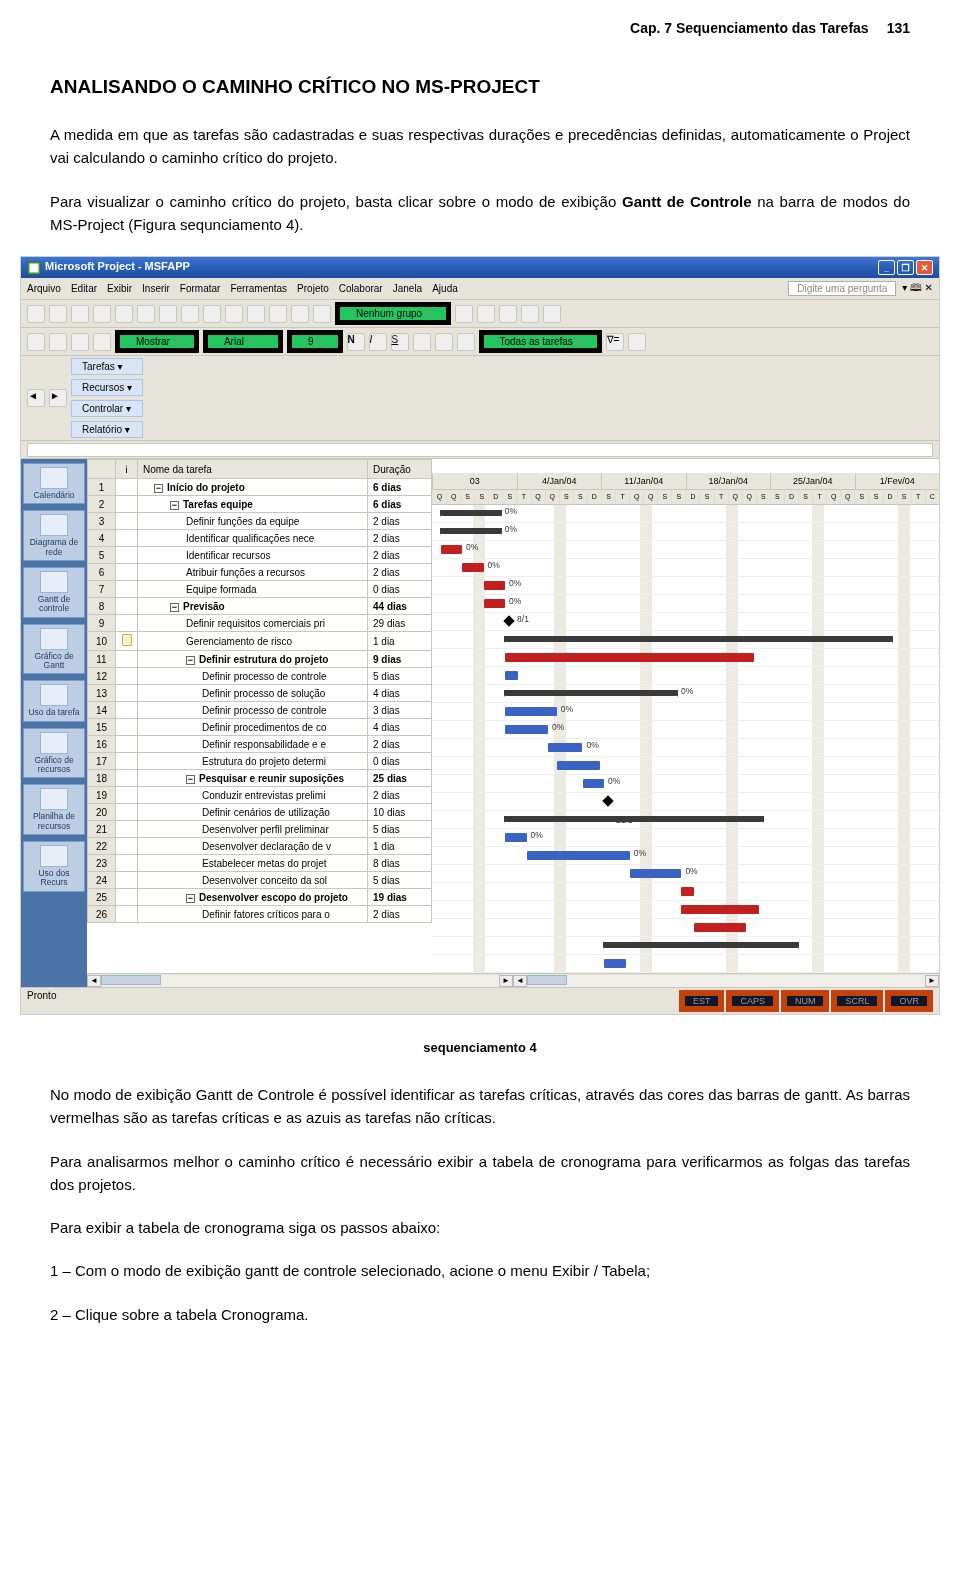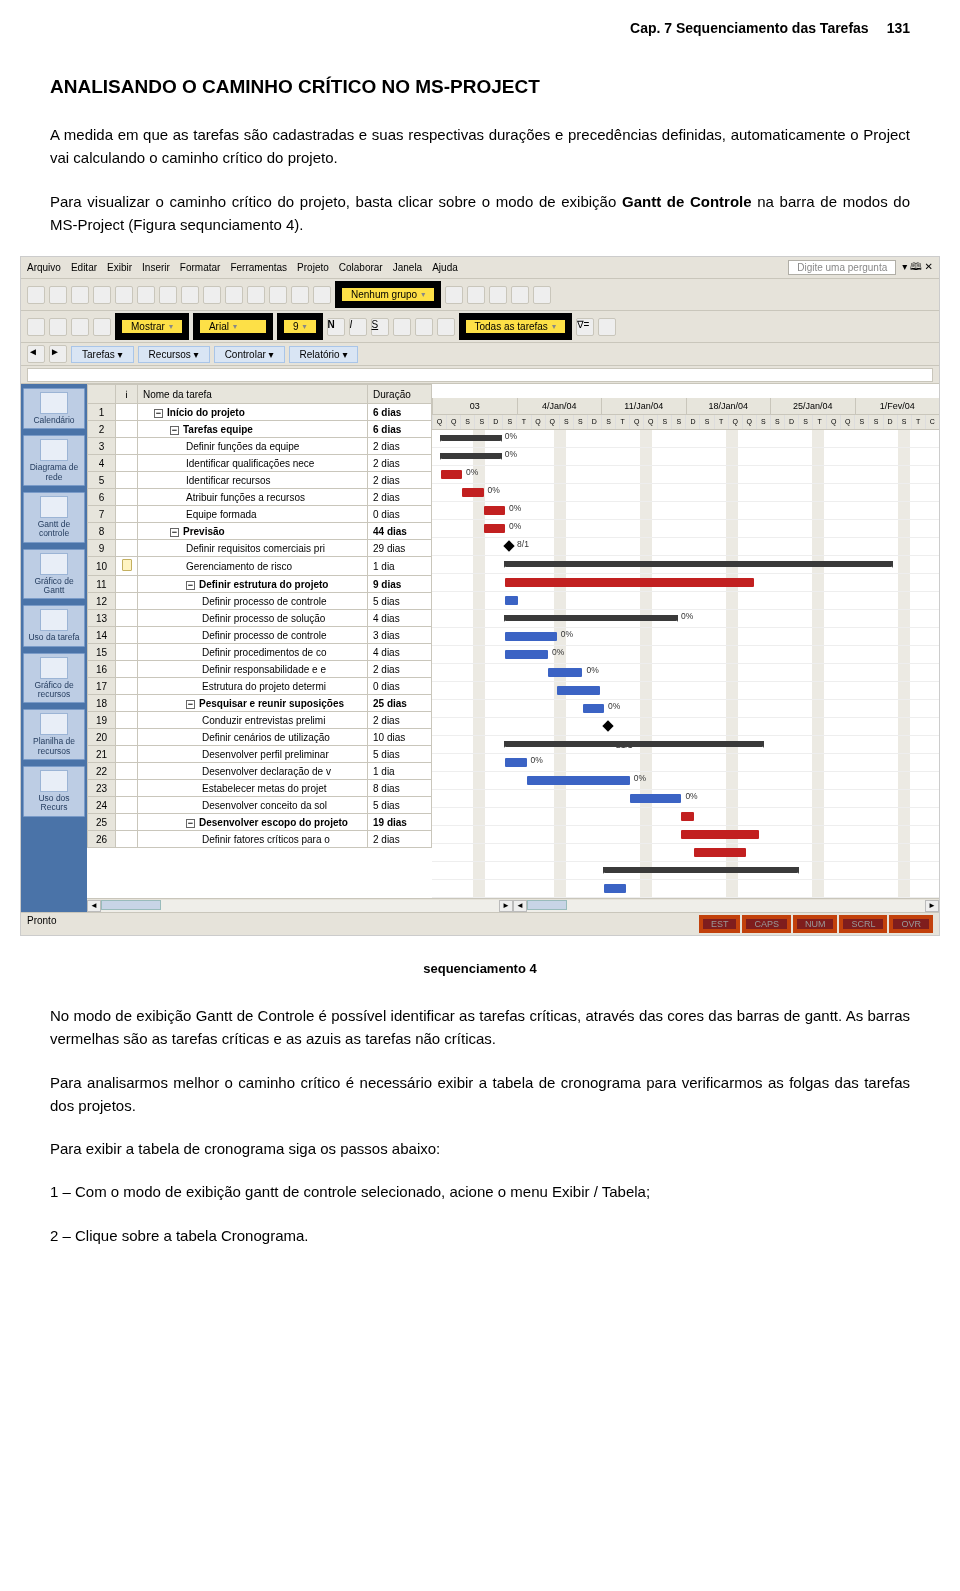--- a/index.html
+++ b/index.html
@@ -22,21 +22,21 @@
   .ss-titlebar { background: linear-gradient(#3b78d6,#2a5db5,#1c4da1); color:#fff; padding:3px 6px; display:flex; justify-content:space-between; align-items:center; font-size:11px; font-weight:bold;}
   .ss-titlebar .winbtns { display:flex; gap:2px; }
   .ss-titlebar .winbtn { width:17px; height:15px; border:1px solid #fff; border-radius:2px; display:flex; align-items:center; justify-content:center; font-size:9px; cursor:default;}
   .ss-titlebar .closebtn { background:#e35b3a; }
   .ss-menubar { background:#e6e3da; padding:2px 6px; display:flex; justify-content:space-between; align-items:center; border-bottom:1px solid #c9c6bb;}
   .ss-menubar .menus span { margin-right:10px; text-decoration:underline; text-decoration-color:transparent; }
   .ss-menubar .menus span::first-letter { text-decoration:underline; }
   .ss-menubar .askbox { border:1px solid #b0aea6; background:#fff; padding:1px 8px; color:#888; font-size:10px; }
   .ss-toolbar { background:#e6e3da; padding:2px 6px; display:flex; align-items:center; gap:4px; border-bottom:1px solid #c9c6bb; flex-wrap:wrap;}
   .tbtn { width:18px; height:18px; border:1px solid #c9c6bb; background:#eee; border-radius:2px;}
-  .tsel { border:7px solid #000000; background:#fde047; padding:1px 9px; font-size:10px; display:inline-flex; align-items:center; gap:4px;}
+  .tsel { border:5px solid #000000; background:#22c55e; padding:1px 16px; font-size:10px; display:inline-flex; align-items:center; gap:4px;}
   .tsel::after{content:"▾"; color:#888; font-size:8px;}
   .ss-toolbar2 { background:#e6e3da; padding:2px 6px; display:flex; align-items:center; gap:4px; border-bottom:1px solid #c9c6bb;}
   .ss-body { display:flex; background:#fff; }
   .ss-viewbar { width:66px; background:#4a73a8; display:flex; flex-direction:column; padding:4px 2px; gap:6px;}
   .viewbtn { background:#bdcde4; border:1px solid #7a9bc8; padding:3px 2px; text-align:center; font-size:8.5px; color:#253d5f; line-height:1.1; border-radius:1px;}
   .viewbtn .vicon { width:28px; height:22px; margin:0 auto 2px auto; background:#e8eef7; border:1px solid #9bb4d5;}
   .ss-main { flex:1; display:flex; flex-direction:column; }
   .tab { border:1px solid #a9c5e8; background:#d9e5f4; padding:2px 10px; font-size:10px;}
   .ss-grid { display:flex; }
   .tasktable { border-collapse:collapse; font-size:10px; }
@@ -61,21 +61,21 @@
   .bar.red { background:#c22020; }
   .bar.blue { background:#3b63c4; }
   .bar.sum { background:#3a3a3a; height:6px; top:5px;}
   .bar.sum::before,.bar.sum::after{content:"";position:absolute;top:0;width:0;height:0;border-top:7px solid #3a3a3a;}
   .bar.sum::before{left:-1px;border-right:5px solid transparent;border-left:0;}
   .bar.sum::after{right:-1px;border-left:5px solid transparent;border-right:0;}
   .pct { position:absolute; top:1px; font-size:8.5px; color:#333;}
   .diamond{position:absolute;width:8px;height:8px;background:#000;transform:rotate(45deg);top:4px;}
   .ss-status{background:#e6e3da;border-top:1px solid #c9c6bb;display:flex;justify-content:space-between;padding:2px 6px;font-size:10px;}
   .ss-status .panes{display:flex;gap:2px;}
-  .ss-status .pane{border:4px solid #c2410c;padding:0 8px;color:#999;background:#7f1d1d;font-size:9px;}
+  .ss-status .pane{border:6px solid #c2410c;padding:0 8px;color:#999;background:#0f172a;font-size:9px;}
   .caption { text-align:center; font-size:13px; font-weight:bold; margin:18px 0 28px 0;}
   .scrollbar-h{height:14px;background:#e6e3da;border-top:1px solid #c9c6bb;display:flex;align-items:center;}
   .sbtn{width:14px;height:12px;border:1px solid #bbb;background:#eee;font-size:8px;display:flex;align-items:center;justify-content:center;}
   .strack{flex:1;height:12px;background:#efeee9;position:relative;}
   .sthumb{position:absolute;height:10px;top:0;background:#c8d4e6;border:1px solid #9bb;}
   svg.projicon{width:14px;height:14px;vertical-align:middle;margin-right:4px;}
   .noteicon{display:inline-block;width:10px;height:12px;background:#fff4c2;border:1px solid #c4b060;border-radius:1px;}
 </style>
 </head>
 <body>
@@ -89,20 +89,33 @@
 
 <p class="body">A medida em que as tarefas são cadastradas e suas respectivas durações e precedências definidas, automaticamente o Project vai calculando o caminho crítico do projeto.</p>
 
 <p class="body">
   <span>Para visualizar o caminho crítico do projeto, basta clicar sobre o modo de exibição </span><span class="bold">Gantt de Controle</span><span> na barra de modos do MS-Project (Figura sequnciamento 4).</span>
 </p>
 
 <div class="screenshot-wrap">
 <div class="screenshot">
 
+  <div class="ss-titlebar">
+    <span>
+      <svg class="projicon" viewBox="0 0 16 16">
+            <rect x="1" y="1" width="14" height="14" fill="#5aa84f" stroke="#2f6b28"></rect>
+            <rect x="3" y="3" width="10" height="10" fill="#fff"></rect>
+          </svg><span>Microsoft Project - MSFAPP</span>
+    </span>
+    <span class="winbtns">
+      <span class="winbtn">_</span>
+      <span class="winbtn">❐</span>
+      <span class="winbtn closebtn">✕</span>
+    </span>
+  </div>
 
   <div class="ss-menubar">
     <span class="menus" id="menus"><span>Arquivo</span><span>Editar</span><span>Exibir</span><span>Inserir</span><span>Formatar</span><span>Ferramentas</span><span>Projeto</span><span>Colaborar</span><span>Janela</span><span>Ajuda</span></span>
     <span style="display:flex;align-items:center;gap:6px;">
       <span class="askbox">Digite uma pergunta</span>
       <span style="font-size:10px;">▾ 🕮 ✕</span>
     </span>
   </div>
 
   <div class="ss-toolbar">
@@ -143,21 +156,21 @@
     <span class="tbtn"></span>
     <span class="tbtn"></span>
     <span class="tsel" style="min-width:90px;">Todas as tarefas</span>
     <span class="tbtn">∇=</span>
     <span class="tbtn"></span>
   </div>
 
   <div class="ss-toolbar2">
     <span class="tbtn">◄</span>
     <span class="tbtn">►</span>
-    <span id="tabs" style="display:flex;gap:4px;">
+    <span id="tabs" style="display:flex;gap:4px;flex-direction:column;">
           <span class="tab">Tarefas ▾</span>
           <span class="tab">Recursos ▾</span>
           <span class="tab">Controlar ▾</span>
           <span class="tab">Relatório ▾</span>
         </span>
   </div>
 
   <div class="ss-toolbar2" style="height:18px;">
     <span style="flex:1;border:1px solid #c9c6bb;background:#fff;height:14px;"></span>
   </div>

